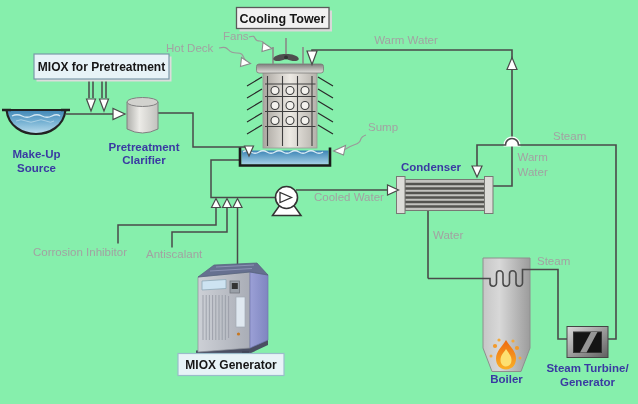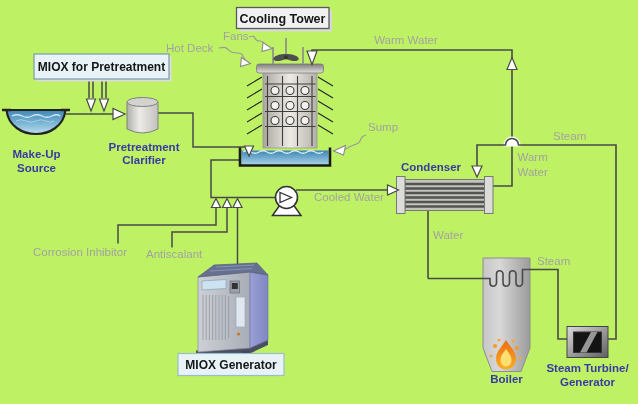--- a/index.html
+++ b/index.html
@@ -1,16 +1,16 @@
 <!DOCTYPE html>
 <html><head>
 <meta charset="utf-8">
 <style>
   html,body{margin:0;padding:0;background:#ffffff;}
-  .stage{position:relative;width:638px;height:404px;background:#bef264;overflow:hidden;
+  .stage{position:relative;width:638px;height:404px;background:#86efac;overflow:hidden;
          font-family:"Liberation Sans",sans-serif;}
   svg text{font-family:"Liberation Sans",sans-serif;}
   .lblGray2{fill:#a2a2a2;font-size:11.5px;}
   .lblBlue2{fill:#3a3aa2;font-size:11.5px;font-weight:bold;}
   .boxTxt{fill:#161616;font-size:12px;font-weight:bold;}
   .boxTxtL{fill:#161616;font-size:12.5px;font-weight:bold;}
   .pline{stroke:#4a4a4a;stroke-width:1.5;fill:none;}
   .pline2{stroke:#4a4a4a;stroke-width:1.6;fill:none;}
   .oarrow{fill:#ffffff;stroke:#4a4a4a;stroke-width:1.2;}
   .zig{stroke:#9a9a9a;stroke-width:1.2;fill:none;}

